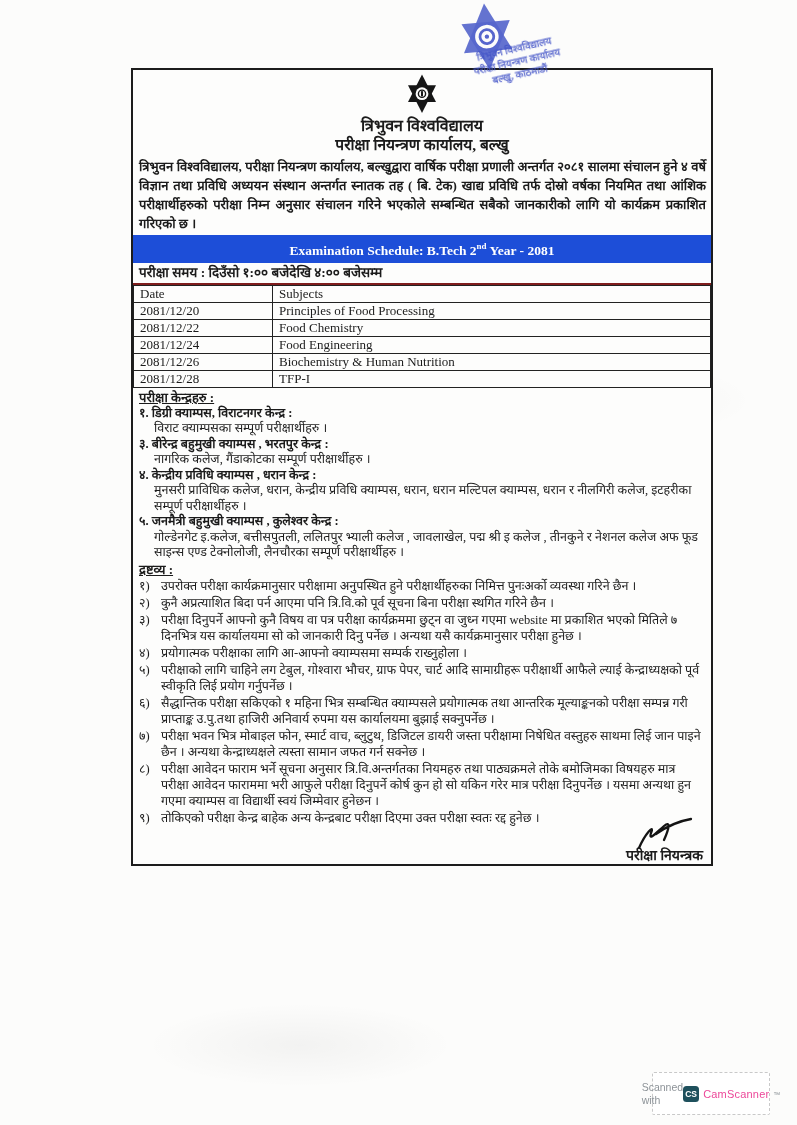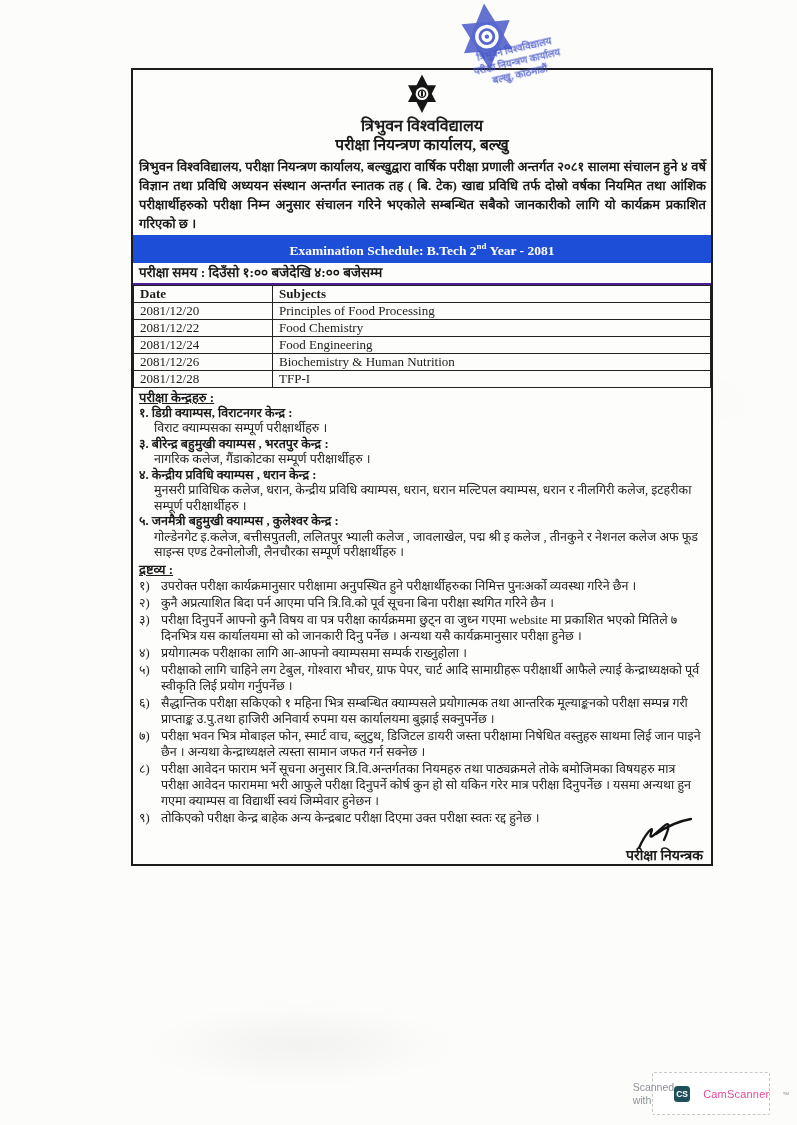--- a/index.html
+++ b/index.html
@@ -22,26 +22,26 @@
   .office-line{font-size:15.5px;font-weight:bold;line-height:19px;}
 
   .intro{font-size:13px;line-height:19px;font-weight:bold;text-align:justify;
          padding:3px 5px 2px 6px;}
 
   .banner{background:#1d4ed8;color:#ffffff;text-align:center;font-weight:bold;
           font-size:13.5px;line-height:21px;padding:1px 0 2px;}
   .banner sup{font-size:9px;}
 
   .time-row{font-size:13.5px;font-weight:bold;line-height:16px;padding:2px 6px 2px;
-            border-bottom:2px solid #4c1d95;}
+            border-bottom:2px solid #7f1d1d;}
 
   table.sched{width:100%;border-collapse:collapse;font-size:13px;}
   table.sched td{border:1.5px solid #222;padding:0 6px;height:16px;line-height:15px;}
   table.sched td.c1{width:126px;}
-  table.sched tr.hdr td{font-weight:bold;margin-top:31px;}
+  table.sched tr.hdr td{font-weight:normal;margin-top:31px;}
 
   .sec{padding:1px 0 0 6px;font-size:12.5px;line-height:15.5px;}
   .sec-heading{font-weight:bold;font-size:13px;text-decoration:underline;line-height:17px;}
   .center-title{font-weight:bold;}
   .center-detail{padding-left:15px;}
 
   .notes{padding:0 6px;}
   .note{display:flex;font-size:12.5px;line-height:16px;margin-bottom:1px;}
   .note-num{flex:none;width:22px;}
   .note-text{flex:1;}
@@ -57,21 +57,21 @@
               color:#4152c7;font-weight:bold;font-size:10px;line-height:13px;
               text-align:center;opacity:.8;filter:blur(.3px);
               font-family:"Liberation Serif", serif;}
 
   
   .cs-badge{position:absolute;left:652px;top:1072px;width:116px;height:41px;
             background:#ffffff;border:1.5px dashed #c9c9c9;border-radius:2px;
             display:flex;align-items:center;justify-content:center;
             font-family:"Liberation Sans", sans-serif;z-index:4;}
   .cs-line1{font-size:10.5px;color:#8d9398;line-height:13px;}
-  .cs-line2{display:flex;align-items:center;gap:13px;margin-top:1px;}
+  .cs-line2{display:flex;align-items:center;gap:4px;margin-top:1px;}
   .cs-logo{width:16px;height:16px;border-radius:3.5px;background:#1e505c;color:#fff;
            font-size:8.5px;font-weight:bold;display:flex;align-items:center;justify-content:center;}
   .cs-brand{font-size:11px;font-weight:normal;color:#ec4899;letter-spacing:.2px;}
   .cs-tm{font-size:7px;color:#8d9398;vertical-align:top;}
 </style>
 </head>
 <body>
 
 <div class="page">
 

